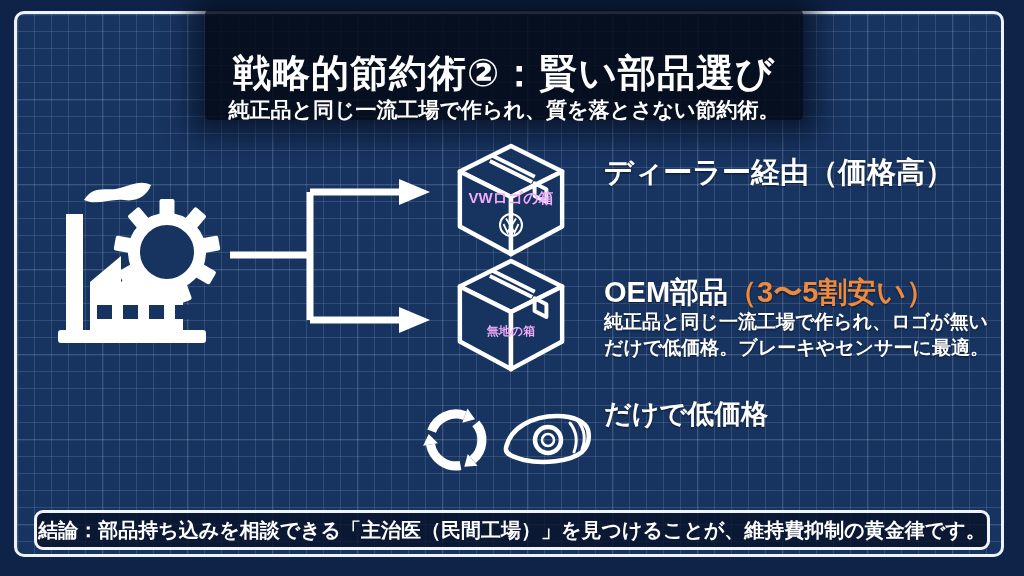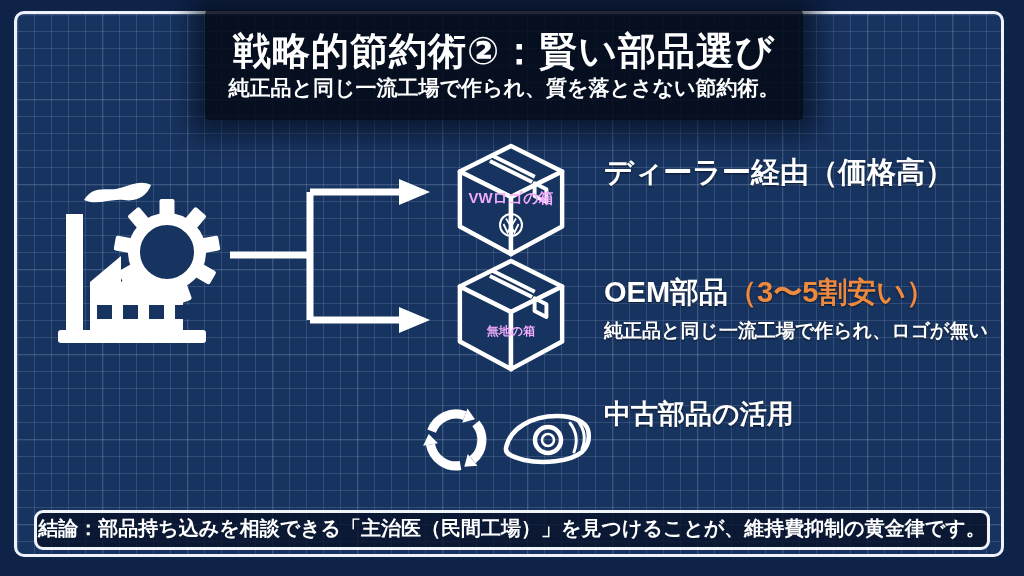--- a/index.html
+++ b/index.html
@@ -23,45 +23,45 @@
     border-radius:10px;
     box-sizing:border-box;
   }
   .abs{position:absolute;}
   
   .title-band{
     left:205px;top:10px;width:598px;height:110px;
     background:rgba(4,10,24,0.88);
     box-shadow:0 0 26px 14px rgba(4,10,24,0.65);
     border-radius:4px;
-    display:flex;flex-direction:column;align-items:center;justify-content:center;gap:7px;
+    display:flex;flex-direction:column;align-items:center;justify-content:flex-end;gap:7px;
     text-align:center;
   }
   .title-main{font-size:38px;font-weight:800;letter-spacing:1px;color:#fff;line-height:1;}
   .title-sub{font-size:21px;font-weight:700;color:#fff;line-height:1;}
   
   .h-row{font-weight:800;color:#fff;line-height:1.15;text-shadow:0 1px 2px rgba(0,0,0,0.55);}
   .row1-h{left:604px;top:156px;font-size:29px;}
   .row2-h{left:604px;top:276px;font-size:29px;}
   .row2-h .hl{color:#ED8A3F;}
   .desc{color:#fff;font-weight:700;font-size:19px;line-height:25.5px;text-shadow:0 1px 2px rgba(0,0,0,0.55);}
-  .row2-d{left:604px;top:309px;margin-top:9px;}
+  .row2-d{left:604px;top:309px;}
   .row3-h{left:604px;top:399px;font-size:27px;}
   .row3-d{left:604px;top:433px;}
   
   .box-label{color:#f0abfc;font-weight:800;text-align:center;line-height:1;}
   .lbl-vw{left:452px;top:190px;width:118px;font-size:15px;}
   .lbl-plain{left:452px;top:325px;width:118px;font-size:12px;}
   
   .conclusion{
     left:34px;top:510px;width:956px;height:40px;
     background:rgba(7,18,40,0.8);
     border:3px solid #f0f4fa;border-radius:9px;
     box-sizing:border-box;
-    display:flex;align-items:center;justify-content:center;font-family:Liberation Mono, monospace;
+    display:flex;align-items:center;justify-content:center;
   }
   .conclusion span{
     color:#fff;font-weight:800;font-size:20px;white-space:nowrap;line-height:1;
   }
   svg{display:block;}
 </style>
 </head>
 <body>
 
 <div class="board"></div>
@@ -150,20 +150,21 @@
 </div>
 <div class="abs box-label lbl-plain">無地の箱</div>
 
 <div class="abs h-row row1-h">ディーラー経由（価格高）</div>
 
 <div class="abs h-row row2-h">
   <span>OEM部品</span><span class="hl">（3〜5割安い）</span>
 </div>
 <div class="abs desc row2-d">
   <div>純正品と同じ一流工場で作られ、ロゴが無い</div>
+  <div>だけで低価格。ブレーキやセンサーに最適。</div>
 </div>
 
 <div class="abs" style="left:418px;top:399px;">
   <svg width="76" height="82" viewBox="0 0 70 76">
     <g stroke="#ffffff" stroke-width="8.5" fill="none">
       <path d="M12.4,29.8 A24,24 0 0 1 43.2,15.4"></path>
       <path d="M53.4,22.6 A24,24 0 0 1 50.4,56.4"></path>
       <path d="M39.2,61.6 A24,24 0 0 1 11.4,42.2"></path>
     </g>
     <g fill="#ffffff">
@@ -178,19 +179,19 @@
     <g stroke="#ffffff" fill="none" stroke-linecap="round">
       <path stroke-width="4.5" d="M4,40 C8,20 30,8 55,8 C72,8 84,14 86,22 C88,30 86,38 80,44 C68,54 40,56 22,52 C10,49 3,46 4,40 Z"></path>
       <circle cx="46" cy="32" r="13" stroke-width="4.5"></circle>
       <circle cx="46" cy="32" r="6" stroke-width="2.5"></circle>
       <path stroke-width="3" d="M68,15 Q78,28 72,44"></path>
       <path stroke-width="3" d="M76,13 Q86,26 80,41"></path>
     </g>
   </svg>
 </div>
 
-<div class="abs h-row row3-h">中古部品の活用</div>
+<div class="abs h-row row3-h">だけで低価格</div>
 <div class="abs desc row3-d">
 </div>
 
 <div class="abs conclusion">
   <span>結論：部品持ち込みを相談できる「主治医（民間工場）」を見つけることが、維持費抑制の黄金律です。</span>
 </div>
 
 </body></html>

